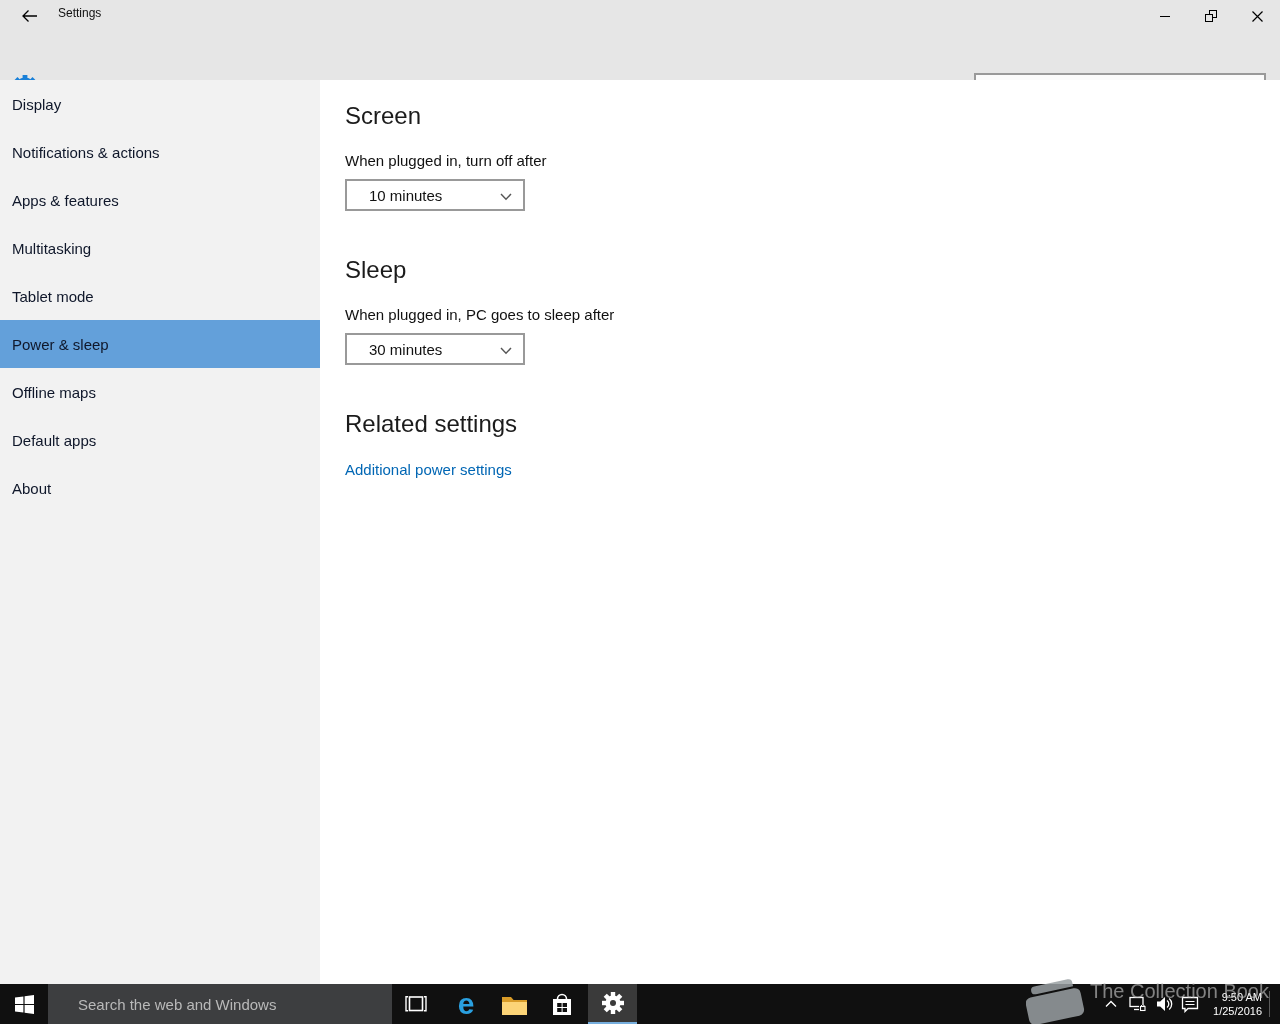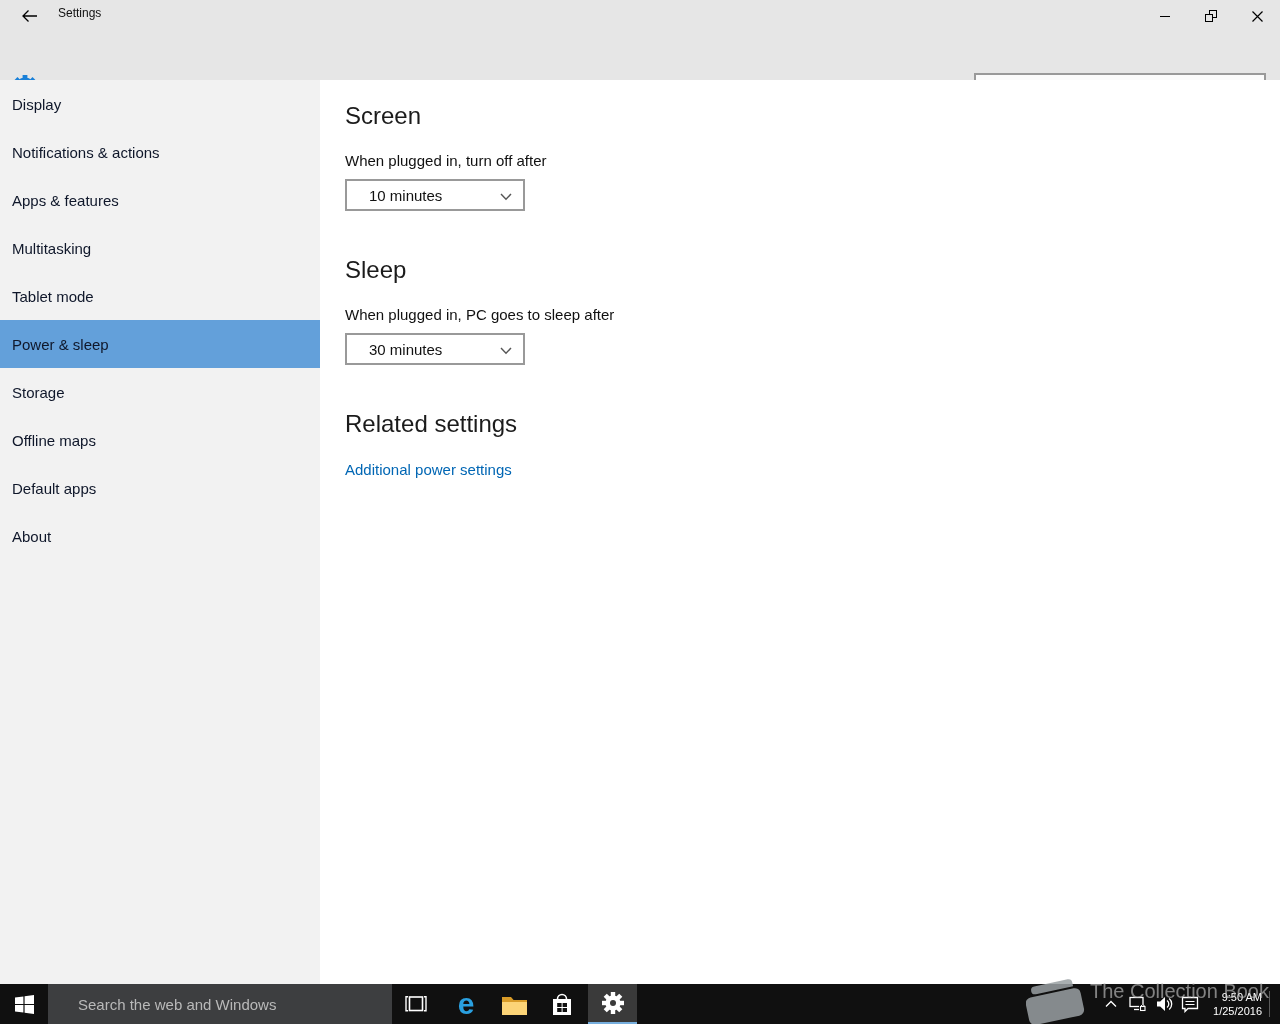--- a/index.html
+++ b/index.html
@@ -133,23 +133,20 @@
     <div class="side-item">
         <span>Multitasking</span>
       </div>
     <div class="side-item">
         <span>Tablet mode</span>
       </div>
     <div class="side-item selected">
         <span>Power &amp; sleep</span>
       </div>
     <div class="side-item">
-        <span>Storage</span>
-      </div>
-    <div class="side-item">
         <span>Offline maps</span>
       </div>
     <div class="side-item">
         <span>Default apps</span>
       </div>
     <div class="side-item">
         <span>About</span>
       </div>
   </div>
 

